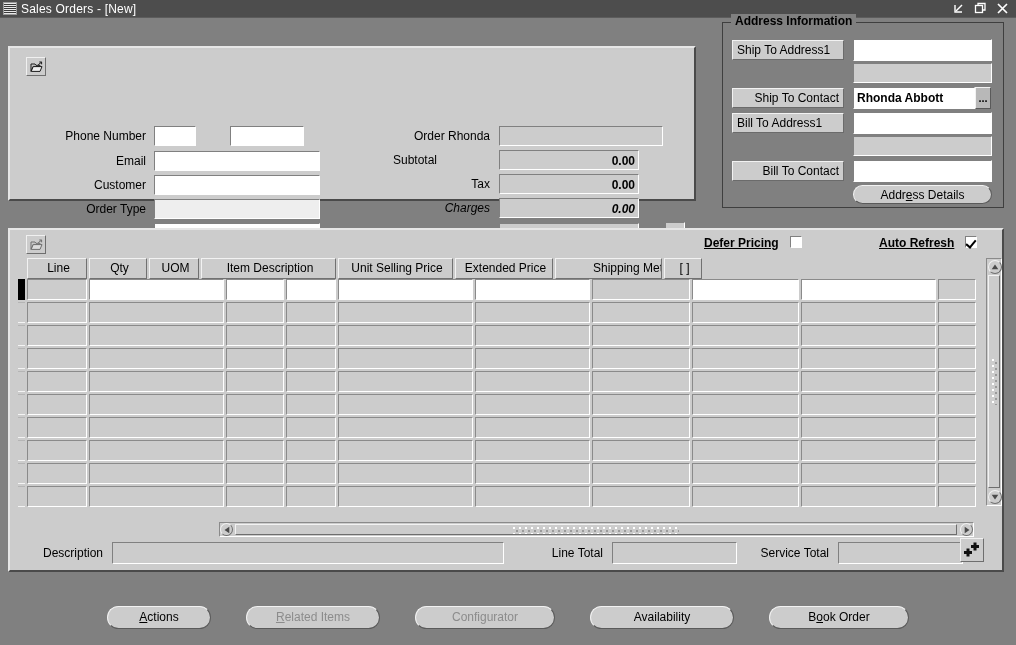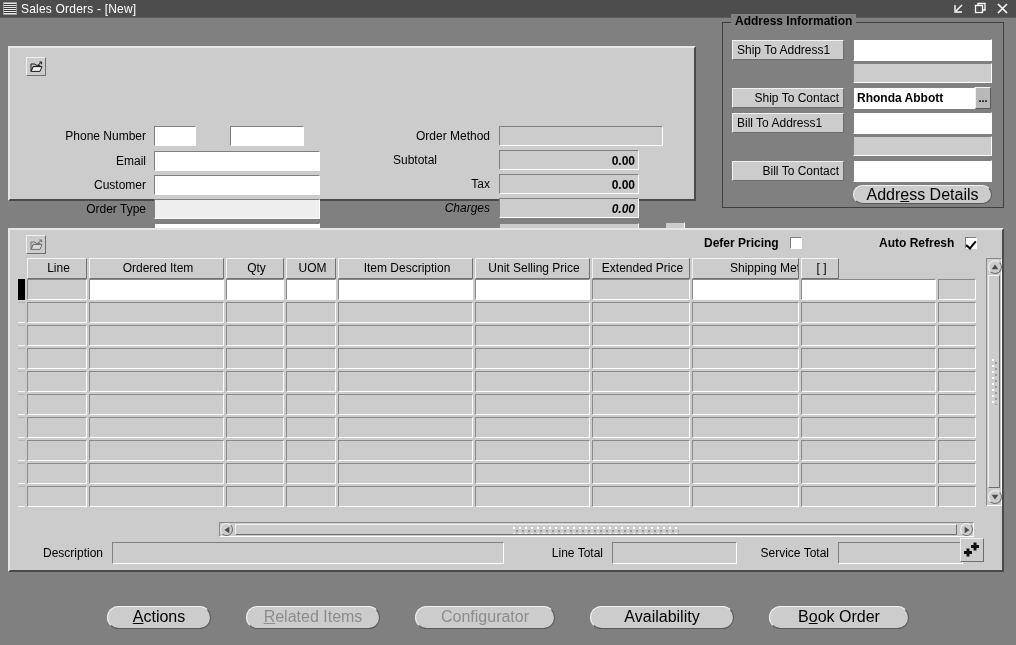--- a/index.html
+++ b/index.html
@@ -88,32 +88,32 @@
     border-top:1px solid #f2f2f2; border-left:1px solid #f2f2f2;
     border-right:1px solid #5a5a5a; border-bottom:1px solid #5a5a5a;
     display:flex; align-items:center; justify-content:center;
     font-size:11px; line-height:1; font-weight:bold;
   }
   .pillbtn{
     background:#cccccc; border-radius:10px;
     border-top:1px solid #f2f2f2; border-left:1px solid #f2f2f2;
     border-right:1px solid #5a5a5a; border-bottom:1px solid #5a5a5a;
     display:flex; align-items:center; justify-content:center;
-    font-size:16px; height:19px;
+    font-size:12px; height:19px;
   }
   .pillbtn.disabled{ color:#8c8c8c; }
   .pillbtn.disabled u{ text-decoration:underline; }
 
   
   #linesblock{
     position:absolute; left:8px; top:228px; width:996px; height:344px;
   }
   #linesblock .icobtn{ position:absolute; left:16px; top:5px; }
 
-  .chkwrap{ position:absolute; display:flex; align-items:center; gap:11px; top:6px; }
+  .chkwrap{ position:absolute; display:flex; align-items:flex-start; gap:11px; top:6px;text-decoration:underline; }
   .chkwrap .ctxt{ font-weight:bold; font-size:12px; }
   .chk{
     width:12px; height:12px; background:#ffffff;
     border-top:1px solid #808080; border-left:1px solid #808080;
     border-right:1px solid #ffffff; border-bottom:1px solid #ffffff;
     position:relative;
   }
   .chk.on::after{
     content:""; position:absolute; left:2px; top:1px;
     width:4px; height:8px; border:solid #000; border-width:0 2px 2px 0;
@@ -267,21 +267,21 @@
     <div class="lbl" style="width:118px;">Order Type</div>
     <div class="field ro-light" style="width:166px; margin-left:8px;"></div>
   </div>
 
   <div class="hrow" style="left:18px; top:175px; width:320px;">
     <div class="lbl" style="width:118px;">Customer PO</div>
     <div class="field" style="width:166px; margin-left:8px;"></div>
   </div>
 
   <div class="hrow" style="left:330px; top:78px; width:340px;">
-    <div class="lbl" style="width:150px; text-align:right;">Order Method</div>
+    <div class="lbl" style="width:150px; text-align:right;">Order Rhonda</div>
     <div class="field ro" style="width:164px; margin-left:9px;"></div>
   </div>
 
   <div class="hrow" style="left:330px; top:102px; width:340px;">
     <div class="lbl" style="width:150px; text-align:center;">Subtotal</div>
     <div class="field ro numfield" style="width:140px; margin-left:9px;">0.00</div>
   </div>
 
   <div class="hrow" style="left:330px; top:126px; width:340px;">
     <div class="lbl" style="width:150px; text-align:right;">Tax</div>
@@ -356,21 +356,20 @@
 
   <div class="chkwrap" style="left:869px;">
     <span class="ctxt">Auto Refresh</span>
     <span class="chk on"></span>
   </div>
 
   <div id="grid">
     <div class="ghead" id="grid-head">
         <div style="width: 9px; flex: 0 0 auto;"></div>
         <div class="gh" style="width: 60px;">Line</div>
-        <div class="gh" style="width: 135px;">Ordered Item</div>
         <div class="gh" style="width: 58px;">Qty</div>
         <div class="gh" style="width: 50px;">UOM</div>
         <div class="gh" style="width: 135px;">Item Description</div>
         <div class="gh" style="width: 115px;">Unit Selling Price</div>
         <div class="gh" style="width: 98px;">Extended Price</div>
         <div class="gh" style="width: 107px; padding-left: 37px;">Shipping Method</div>
         <div class="gh" style="width: 38px;">[ ]</div>
       </div>
     <div class="growwrap" id="grid-body">
       <div id="recind"></div>

